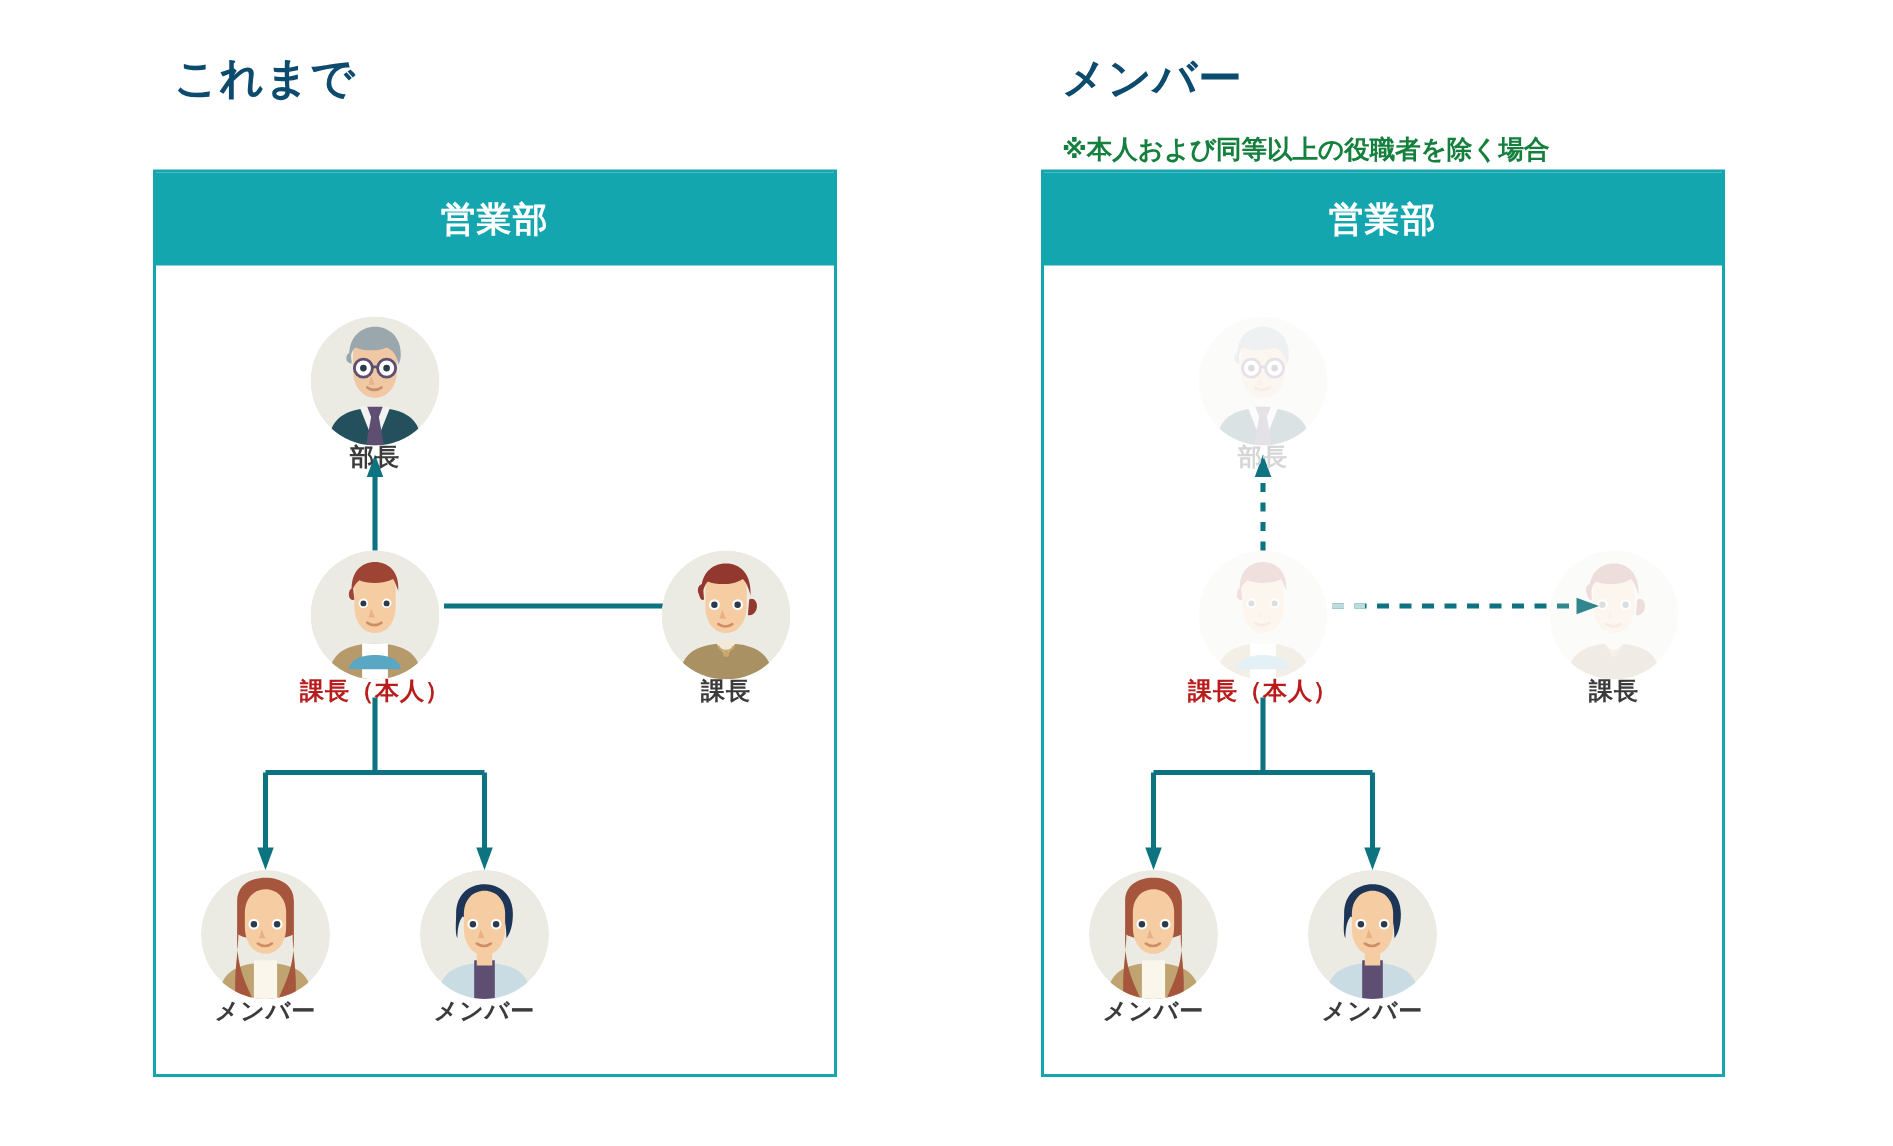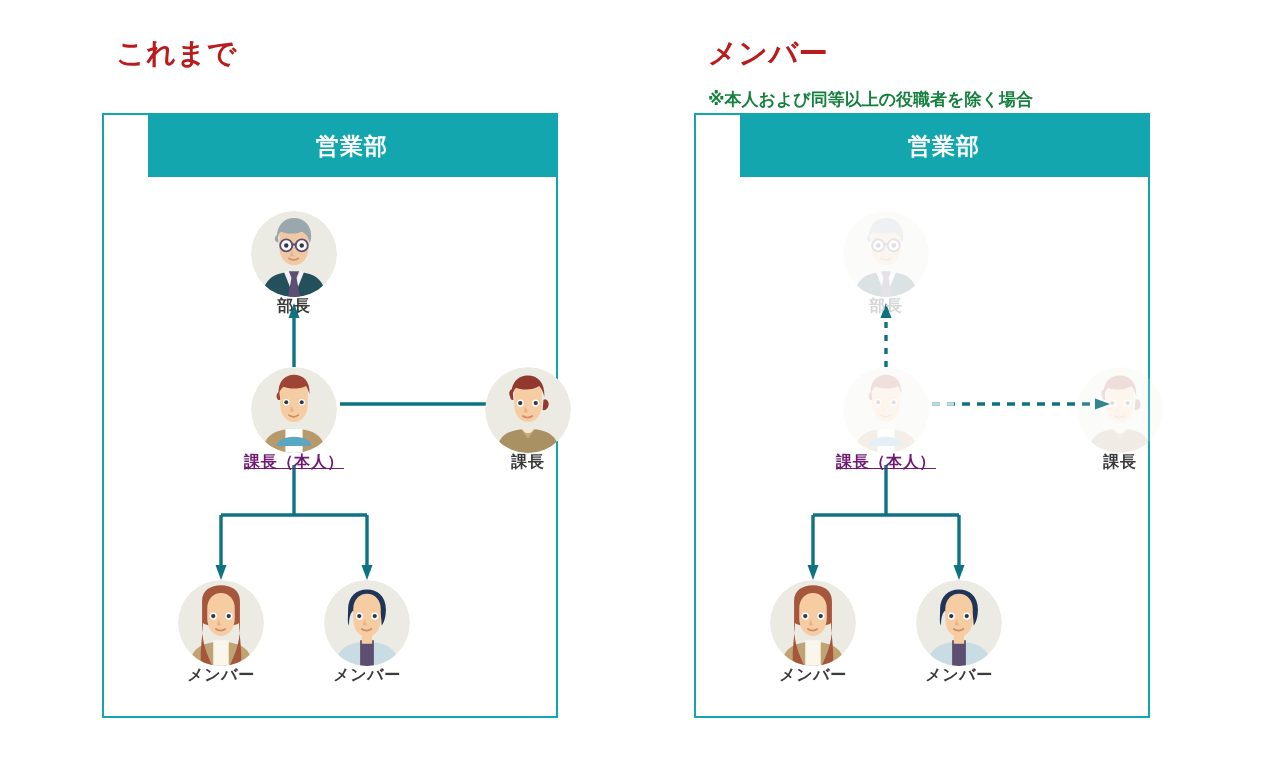--- a/index.html
+++ b/index.html
@@ -12,55 +12,54 @@
     position:relative;
   }
   .stage{position:relative;width:1262px;height:764px;}
 
   
   .column{position:absolute;top:0;}
   .column.left{left:102px;width:456px;}
   .column.right{left:694px;width:456px;}
 
   .col-title{
-    font-size:29px;font-weight:bold;color:#b91c1c;
+    font-size:29px;font-weight:bold;color:#0c4a6e;
     letter-spacing:.02em;line-height:1;
     position:absolute;left:14px;top:39px;white-space:nowrap;
   }
   .col-note{
     font-size:17px;font-weight:bold;color:#15803d;
     position:absolute;left:14px;top:88px;white-space:nowrap;letter-spacing:0;
   }
 
   .panel{
     position:absolute;top:113px;left:0;
     width:456px;height:605px;
     box-sizing:border-box;
     border:2px solid #14A6AF;
     background:#ffffff;
-    padding-left:44px;
   }
   .panel-header{
     height:62px;background:#14A6AF;
     display:flex;align-items:center;justify-content:center;
     color:#ffffff;font-size:23px;font-weight:bold;letter-spacing:.05em;
   }
   .panel-body{position:relative;height:calc(100% - 62px);}
 
   
   .node{position:absolute;width:120px;text-align:center;}
   .node .avatar-wrap{
     width:86px;height:86px;margin:0 auto;
     position:relative;
   }
   .node .label{
     margin-top:1px;font-size:16px;font-weight:bold;color:#3b3b3b;
     letter-spacing:.04em;white-space:nowrap;line-height:1;
   }
-  .node .label.self{color:#701a75;text-decoration:underline;}
+  .node .label.self{color:#b91c1c;}
   .node .label.dim{color:#d6d6d6;}
   .node.dim .avatar-wrap{opacity:.16;}
 
   svg.avatar{display:block;width:86px;height:86px;}
 
   
   .conn{position:absolute;pointer-events:none;}
   svg.conn-svg{display:block;overflow:visible;}
 </style>
 </head>

